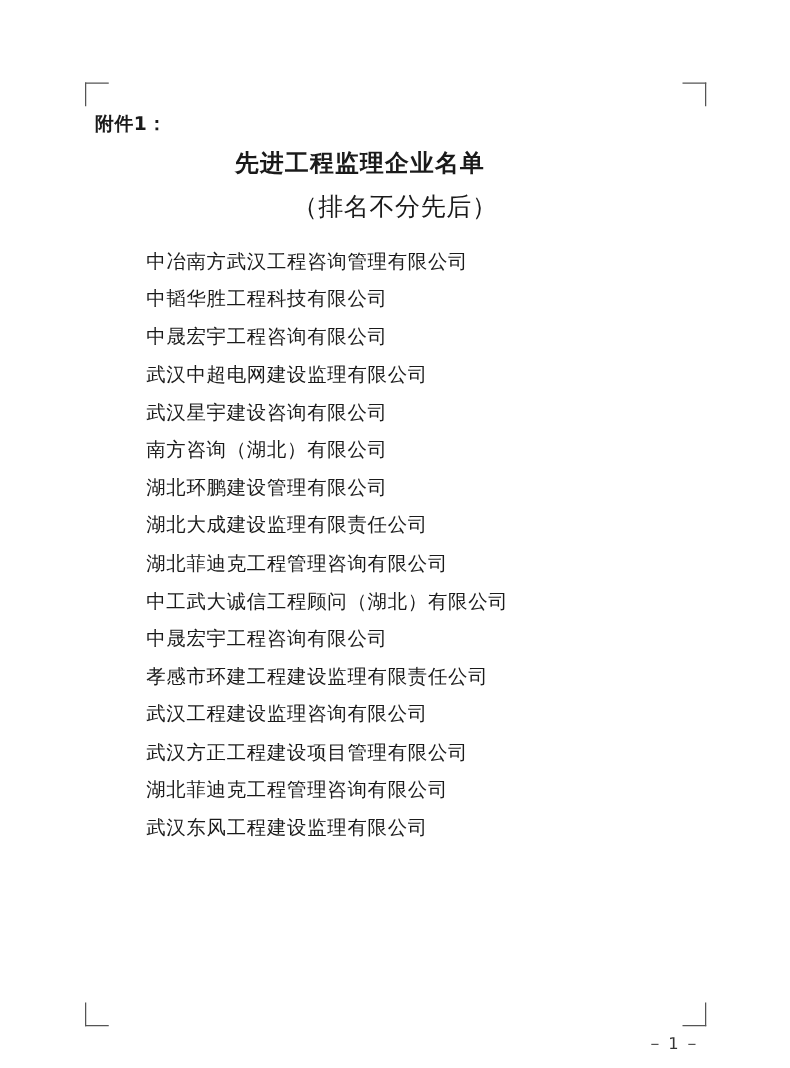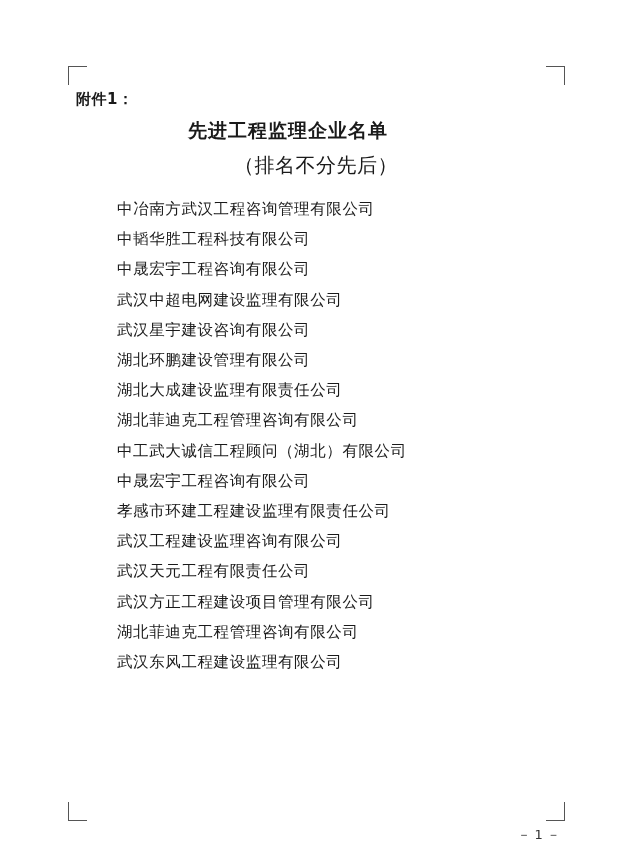--- a/index.html
+++ b/index.html
@@ -104,28 +104,28 @@
   <div class="doc-title">先进工程监理企业名单</div>
 
   <div class="doc-subtitle">（排名不分先后）</div>
 
   <div class="company-list">
     <div class="company-item">中冶南方武汉工程咨询管理有限公司</div>
     <div class="company-item">中韬华胜工程科技有限公司</div>
     <div class="company-item">中晟宏宇工程咨询有限公司</div>
     <div class="company-item">武汉中超电网建设监理有限公司</div>
     <div class="company-item">武汉星宇建设咨询有限公司</div>
+    <div class="company-item">南方咨询（湖北）有限公司</div>
     <div class="company-item">湖北环鹏建设管理有限公司</div>
     <div class="company-item">湖北大成建设监理有限责任公司</div>
     <div class="company-item">湖北菲迪克工程管理咨询有限公司</div>
     <div class="company-item">中工武大诚信工程顾问（湖北）有限公司</div>
     <div class="company-item">中晟宏宇工程咨询有限公司</div>
     <div class="company-item">孝感市环建工程建设监理有限责任公司</div>
     <div class="company-item">武汉工程建设监理咨询有限公司</div>
-    <div class="company-item">武汉天元工程有限责任公司</div>
     <div class="company-item">武汉方正工程建设项目管理有限公司</div>
     <div class="company-item">湖北菲迪克工程管理咨询有限公司</div>
     <div class="company-item">武汉东风工程建设监理有限公司</div>
   </div>
 
   <div class="page-number">－ 1 －</div>
 
 </div>
 
 </body></html>

